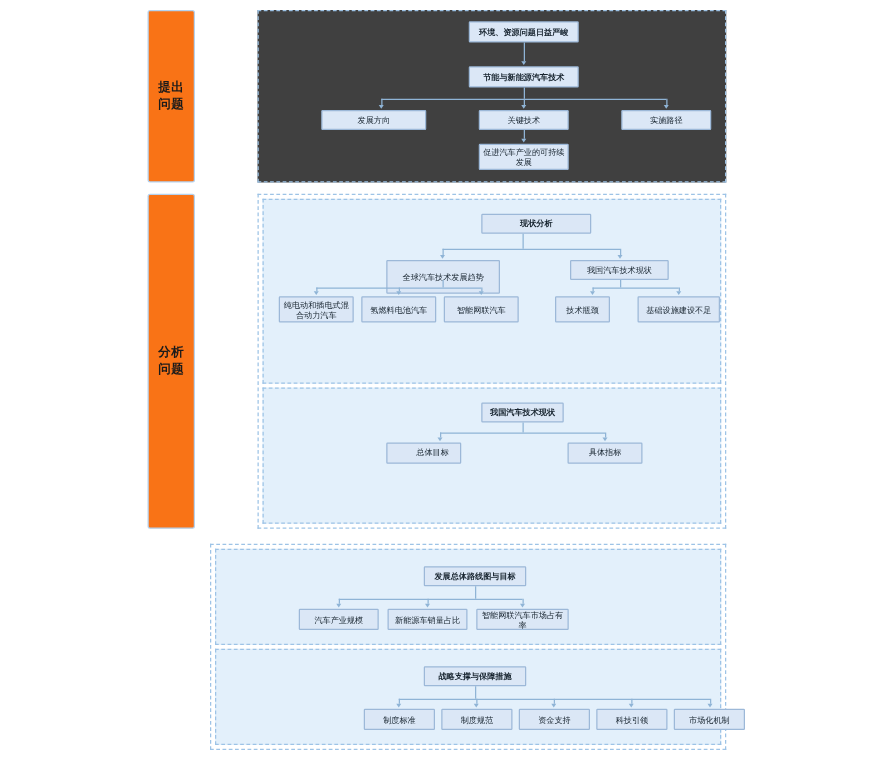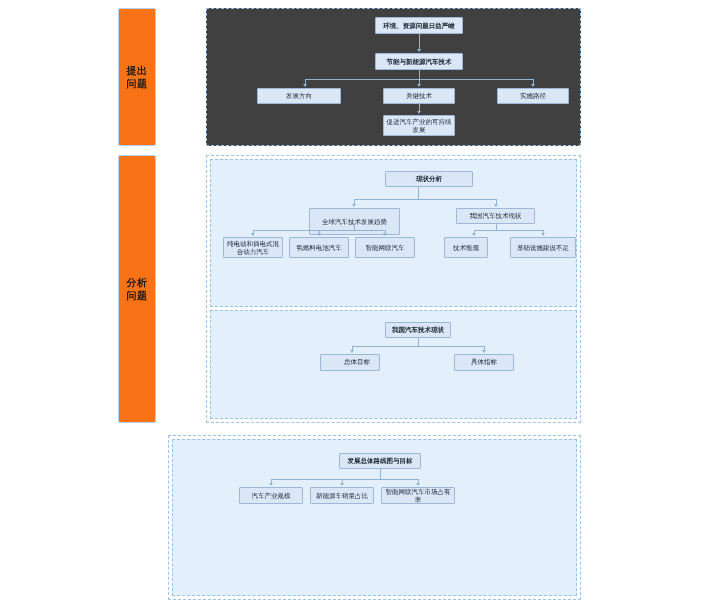--- a/index.html
+++ b/index.html
@@ -168,21 +168,21 @@
         <div class="ln h" style="left:263px; top:70px; width:69px;"></div>
         <div class="ln v" style="left:263px; top:70px; height:3px;"></div>
         <div class="arrow" style="left:260.5px; top:73px;"></div>
         <div class="ln v" style="left:332px; top:70px; height:3px;"></div>
         <div class="arrow" style="left:329.5px; top:73px;"></div>
       </div>
 
 
       <div class="group" style="height:70px;">
         <div class="node root" style="left:174px; top:11px; width:66px; height:16px;">我国汽车技术现状</div>
-        <div class="node" style="left:109px; top:43px; width:60px; height:17px;padding-left:16px;">总体目标</div>
+        <div class="node" style="left:98px; top:43px; width:60px; height:17px;padding-left:16px;">总体目标</div>
         <div class="node" style="left:243px; top:43px; width:60px; height:17px;">具体指标</div>
 
         <div class="ln v" style="left:207px; top:27px; height:8px;"></div>
         <div class="ln h" style="left:141px; top:35px; width:132px;"></div>
         <div class="ln v" style="left:141px; top:35px; height:4px;"></div>
         <div class="arrow" style="left:138.5px; top:39px;"></div>
         <div class="ln v" style="left:273px; top:35px; height:4px;"></div>
         <div class="arrow" style="left:270.5px; top:39px;"></div>
       </div>
 
@@ -201,17 +201,38 @@
         <div class="ln v" style="left:207px; top:29px; height:10px;"></div>
         <div class="ln h" style="left:98px; top:39px; width:147px;"></div>
         <div class="ln v" style="left:98px; top:39px; height:4px;"></div>
         <div class="arrow" style="left:95.5px; top:43px;"></div>
         <div class="ln v" style="left:169px; top:39px; height:4px;"></div>
         <div class="arrow" style="left:166.5px; top:43px;"></div>
         <div class="ln v" style="left:245px; top:39px; height:4px;"></div>
         <div class="arrow" style="left:242.5px; top:43px;"></div>
       </div>
 
+      <div class="group" style="height:76px;">
+        <div class="node root" style="left:166px; top:13px; width:82px; height:16px;">战略支撑与保障措施</div>
+        <div class="node" style="left:118px; top:47px; width:57px; height:17px;">制度标准</div>
+        <div class="node" style="left:180px; top:47px; width:57px; height:17px;">制度规范</div>
+        <div class="node" style="left:242px; top:47px; width:57px; height:17px;">资金支持</div>
+        <div class="node" style="left:304px; top:47px; width:57px; height:17px;">科技引领</div>
+        <div class="node" style="left:366px; top:47px; width:57px; height:17px;">市场化机制</div>
+
+        <div class="ln v" style="left:207px; top:29px; height:10px;"></div>
+        <div class="ln h" style="left:146px; top:39px; width:249px;"></div>
+        <div class="ln v" style="left:146px; top:39px; height:4px;"></div>
+        <div class="arrow" style="left:143.5px; top:43px;"></div>
+        <div class="ln v" style="left:208px; top:39px; height:4px;"></div>
+        <div class="arrow" style="left:205.5px; top:43px;"></div>
+        <div class="ln v" style="left:270px; top:39px; height:4px;"></div>
+        <div class="arrow" style="left:267.5px; top:43px;"></div>
+        <div class="ln v" style="left:332px; top:39px; height:4px;"></div>
+        <div class="arrow" style="left:329.5px; top:43px;"></div>
+        <div class="ln v" style="left:395px; top:39px; height:4px;"></div>
+        <div class="arrow" style="left:392.5px; top:43px;"></div>
+      </div>
 
     </div>
   </div>
 
 </div>
 
 </body></html>

